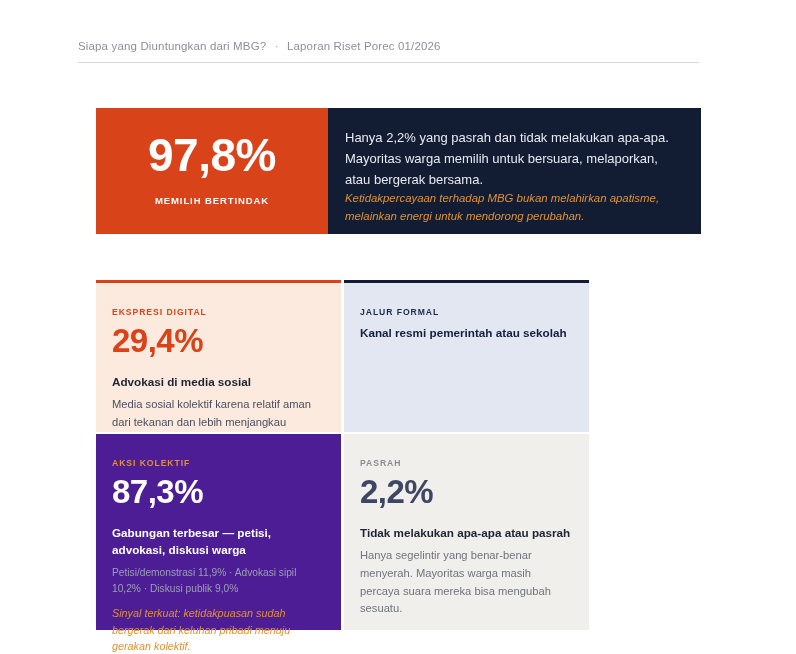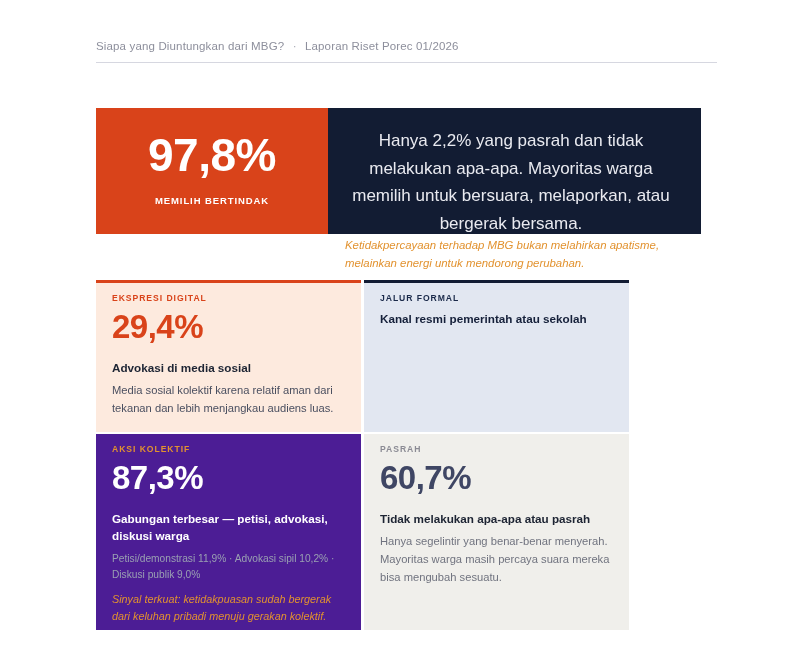--- a/index.html
+++ b/index.html
@@ -18,21 +18,21 @@
 
   .page {
     position: relative;
     width: 796px;
     height: 654px;
   }
 
   
   .header {
     position: absolute;
-    left: 96px;
+    left: 78px;
     top: 40px;
     width: 621px;
   }
   .header-line {
     font-size: 11.5px;
     letter-spacing: 0.15px;
     color: #8d8f9c;
     white-space: nowrap;
     padding-bottom: 10px;
   }
@@ -82,47 +82,46 @@
   .hero-right {
     flex: 1;
     background: #121c33;
     box-sizing: border-box;
     padding: 19px 24px 18px 17px;
     display: flex;
     flex-direction: column;
     justify-content: flex-start;
   }
   .hero-body {
-    font-size: 17px;
+    font-size: 13px;
     line-height: 1.62;
     color: #e9eaf0;
-    text-align: center;
   }
   .hero-accent {
     font-size: 11.4px;
     line-height: 1.55;
     font-style: italic;
     color: #e2922f;
   }
 
   
   .grid {
     position: absolute;
     left: 96px;
     top: 280px;
     width: 610px;
     display: flex;
     flex-wrap: wrap;
     column-gap: 3px;
     row-gap: 2px;
   }
   .card {
-    width: 265px;
+    width: 245px;
     box-sizing: border-box;
-    padding: 10px 18px 18px 16px;
+    padding: 24px 18px 18px 16px;
   }
 
   .card-top-accent {
     border-top: 3px solid transparent;
   }
 
   .card.expresi {
     background: #fdeade;
     border-top-color: #d9431a;
     height: 152px;
@@ -240,20 +239,20 @@
     <div class="card kolektif">
       <div class="card-kicker">AKSI KOLEKTIF</div>
       <div class="card-figure">87,3%</div>
       <div class="card-title">Gabungan terbesar — petisi, advokasi, diskusi warga</div>
       <div class="card-stats">Petisi/demonstrasi 11,9%  ·  Advokasi sipil 10,2%  ·  Diskusi publik 9,0%</div>
       <div class="card-note">Sinyal terkuat: ketidakpuasan sudah bergerak dari keluhan pribadi menuju gerakan kolektif.</div>
     </div>
 
     <div class="card pasrah">
       <div class="card-kicker">PASRAH</div>
-      <div class="card-figure">60,7%</div>
+      <div class="card-figure">2,2%</div>
       <div class="card-title">Tidak melakukan apa-apa atau pasrah</div>
       <div class="card-desc">Hanya segelintir yang benar-benar menyerah. Mayoritas warga masih percaya suara mereka bisa mengubah sesuatu.</div>
     </div>
 
   </div>
 
 </div>
 
 </body></html>

